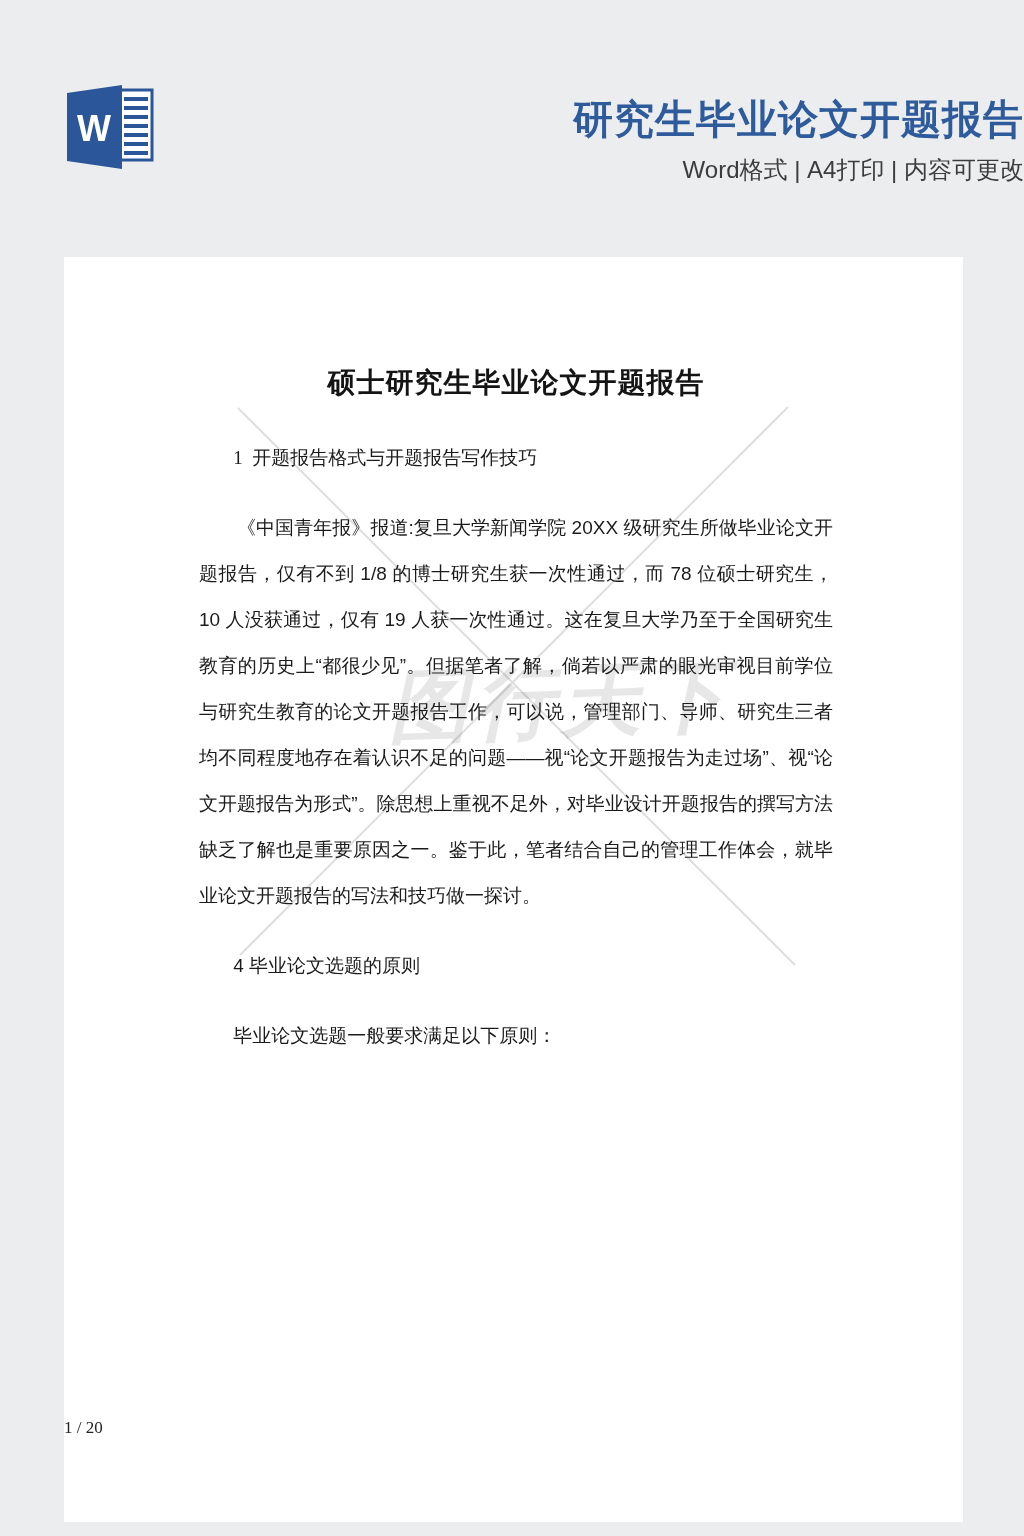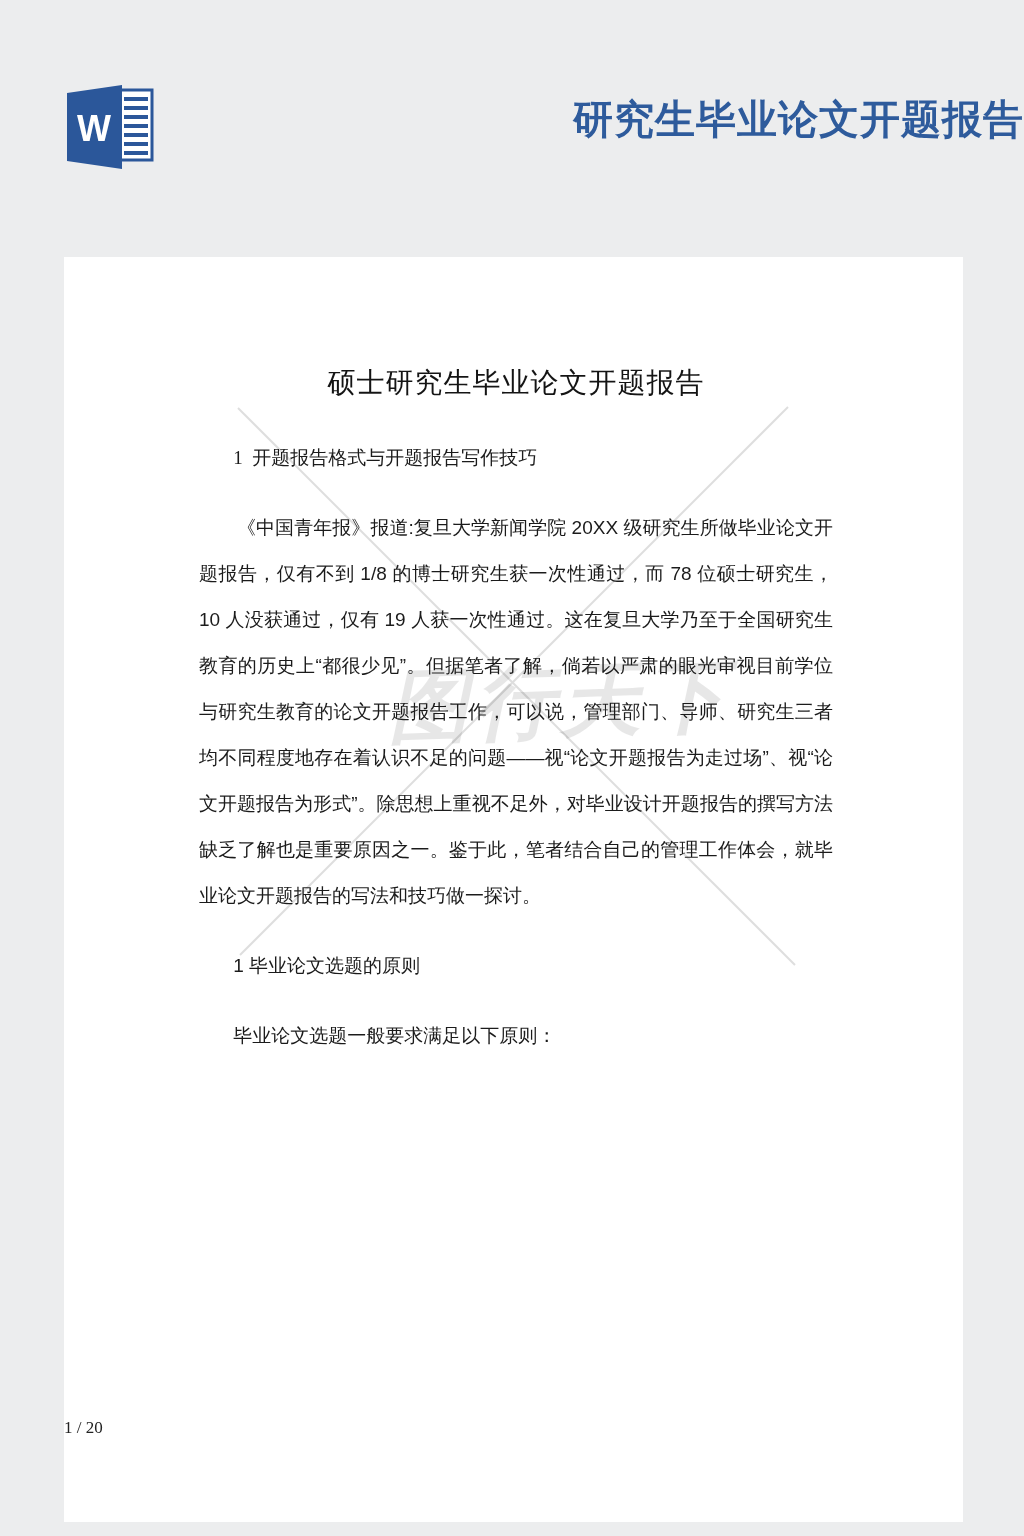--- a/index.html
+++ b/index.html
@@ -39,21 +39,21 @@
     transform:rotate(-2deg);
   }
   .page-content{
     position:relative;z-index:1;
     padding:0 130px 0 135px;
     font-size:19px;line-height:46px;
   }
   .doc-title{
     margin:0;padding-top:106px;
     text-align:center;
-    font-size:28px;font-weight:400;color:#141414;
+    font-size:28px;font-weight:700;color:#141414;
     line-height:40px;letter-spacing:1px;
   }
   .doc-heading{
     margin:32px 0 0 0;
     text-indent:1.8em;
     white-space:pre-wrap;
     font-family:Liberation Serif, serif;
   }
   .doc-para{
     margin:24px 0 0 0;
@@ -84,20 +84,21 @@
           <rect x="60" y="51" width="24" height="4"></rect>
           <rect x="60" y="60" width="24" height="4"></rect>
           <rect x="60" y="69" width="24" height="4"></rect>
         </g>
         <polygon points="3,11 58,3 58,87 3,79" fill="#2b579a"></polygon>
         <text x="30" y="59" text-anchor="middle" font-size="36" font-weight="bold" fill="#ffffff" font-family="Liberation Sans, DejaVu Sans, sans-serif">W</text>
       </svg>
     </div>
     <div class="header-titles">
       <h1 class="header-title">研究生毕业论文开题报告</h1>
+      <p class="header-subtitle">Word格式 | A4打印 | 内容可更改</p>
     </div>
   </div>
 
   <div class="page">
 
     <svg class="page-decor" viewBox="0 0 899 1265">
       <line x1="174" y1="151" x2="731" y2="708" stroke="#dedede" stroke-width="2"></line>
       <line x1="724" y1="150" x2="176" y2="698" stroke="#dedede" stroke-width="2"></line>
     </svg>
 
@@ -105,21 +106,21 @@
 
     <div class="page-content">
       <h2 class="doc-title">硕士研究生毕业论文开题报告</h2>
 
       <p class="doc-heading">1  开题报告格式与开题报告写作技巧</p>
 
 
       <p class="doc-para">《中国青年报》报道:复旦大学新闻学院 20XX 级研究生所做毕业论文开题报告，仅有不到 1/8 的博士研究生获一次性通过，而 78 位硕士研究生，10 人没获通过，仅有 19 人获一次性通过。这在复旦大学乃至于全国研究生教育的历史上“都很少见”。但据笔者了解，倘若以严肃的眼光审视目前学位与研究生教育的论文开题报告工作，可以说，管理部门、导师、研究生三者均不同程度地存在着认识不足的问题——视“论文开题报告为走过场”、视“论文开题报告为形式”。除思想上重视不足外，对毕业设计开题报告的撰写方法缺乏了解也是重要原因之一。鉴于此，笔者结合自己的管理工作体会，就毕业论文开题报告的写法和技巧做一探讨。</p>
 
 
-      <p class="doc-sub">1 毕业论文选题的原则</p>
+      <p class="doc-sub">4 毕业论文选题的原则</p>
 
       <p class="doc-sub">毕业论文选题一般要求满足以下原则：</p>
     </div>
 
     <div class="page-number">1 / 20</div>
   </div>
 
 </div>
 
 </body></html>

